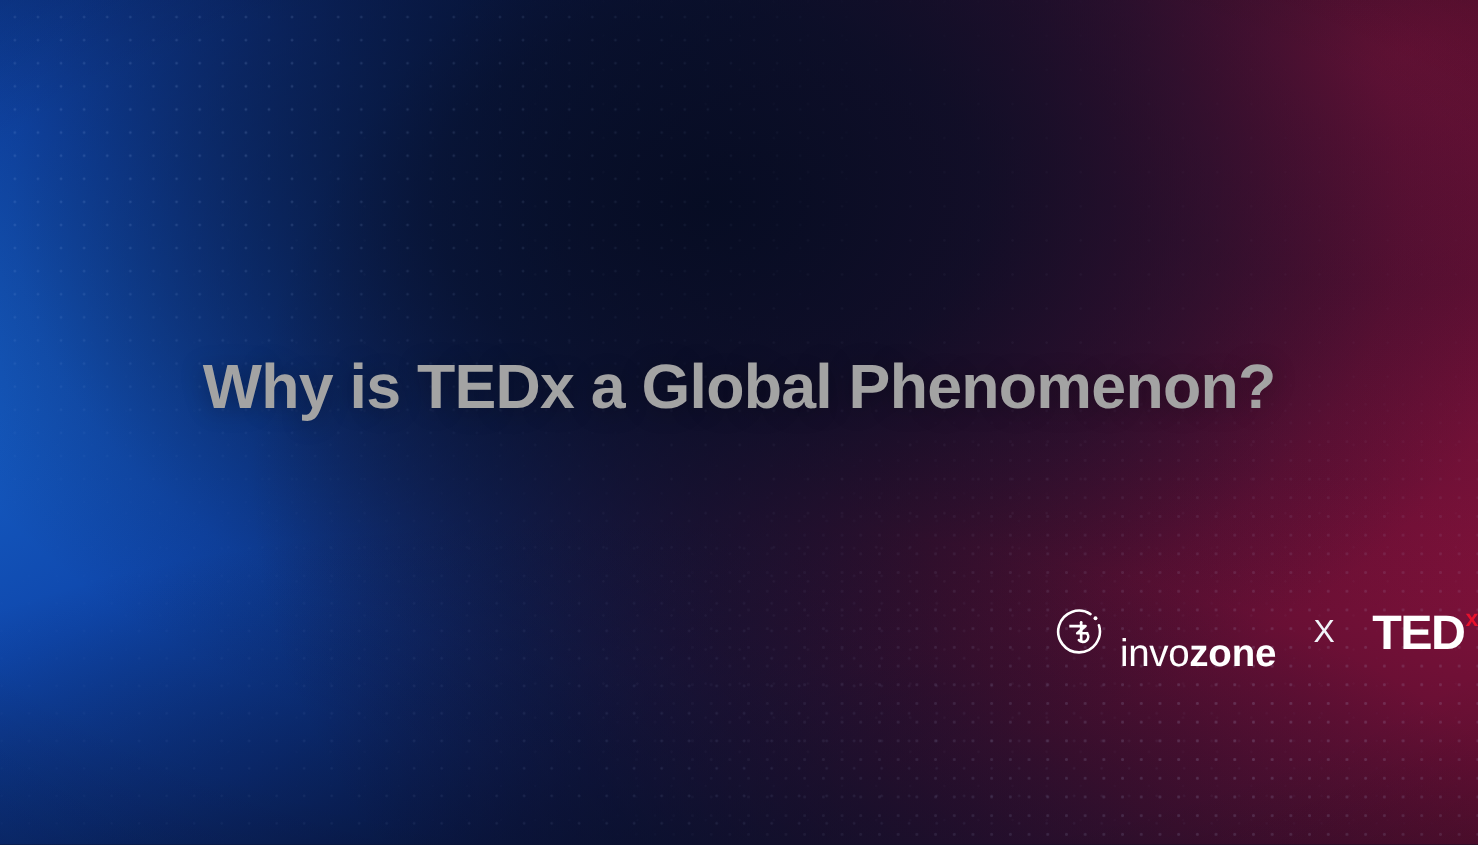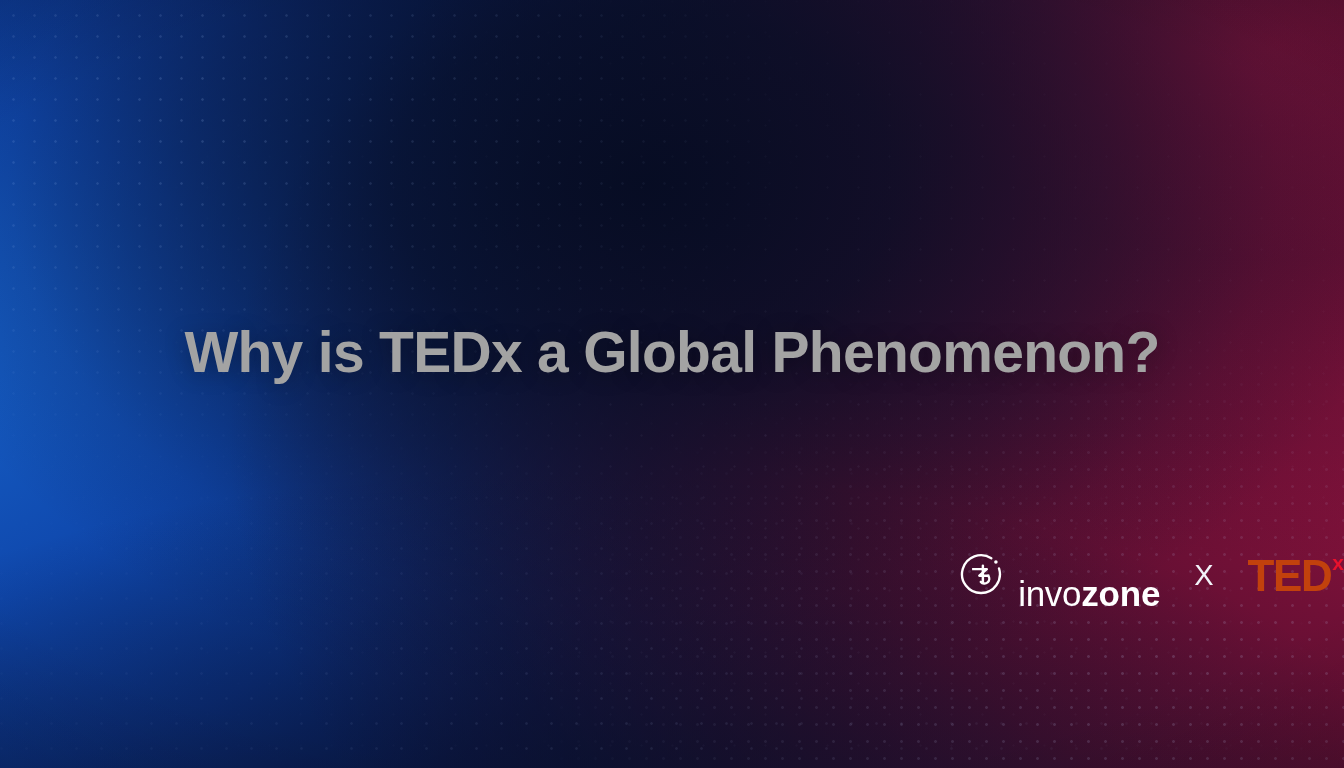--- a/index.html
+++ b/index.html
@@ -207,21 +207,21 @@
   .tedx-logo {
     display:flex;
     align-items:flex-start;
     line-height:1;
     white-space:nowrap;
   }
   .tedx-main {
     font-size:44px;
     font-weight:700;
     letter-spacing:-1.4px;
-    color:#c2410c;
+    color:#ffffff;
     line-height:1;
   }
   .tedx-sup {
     font-size:21px;
     font-weight:700;
     color:#e8112d;
     line-height:1;
     margin-left:1px;
     position:relative;
     top:-2px;

